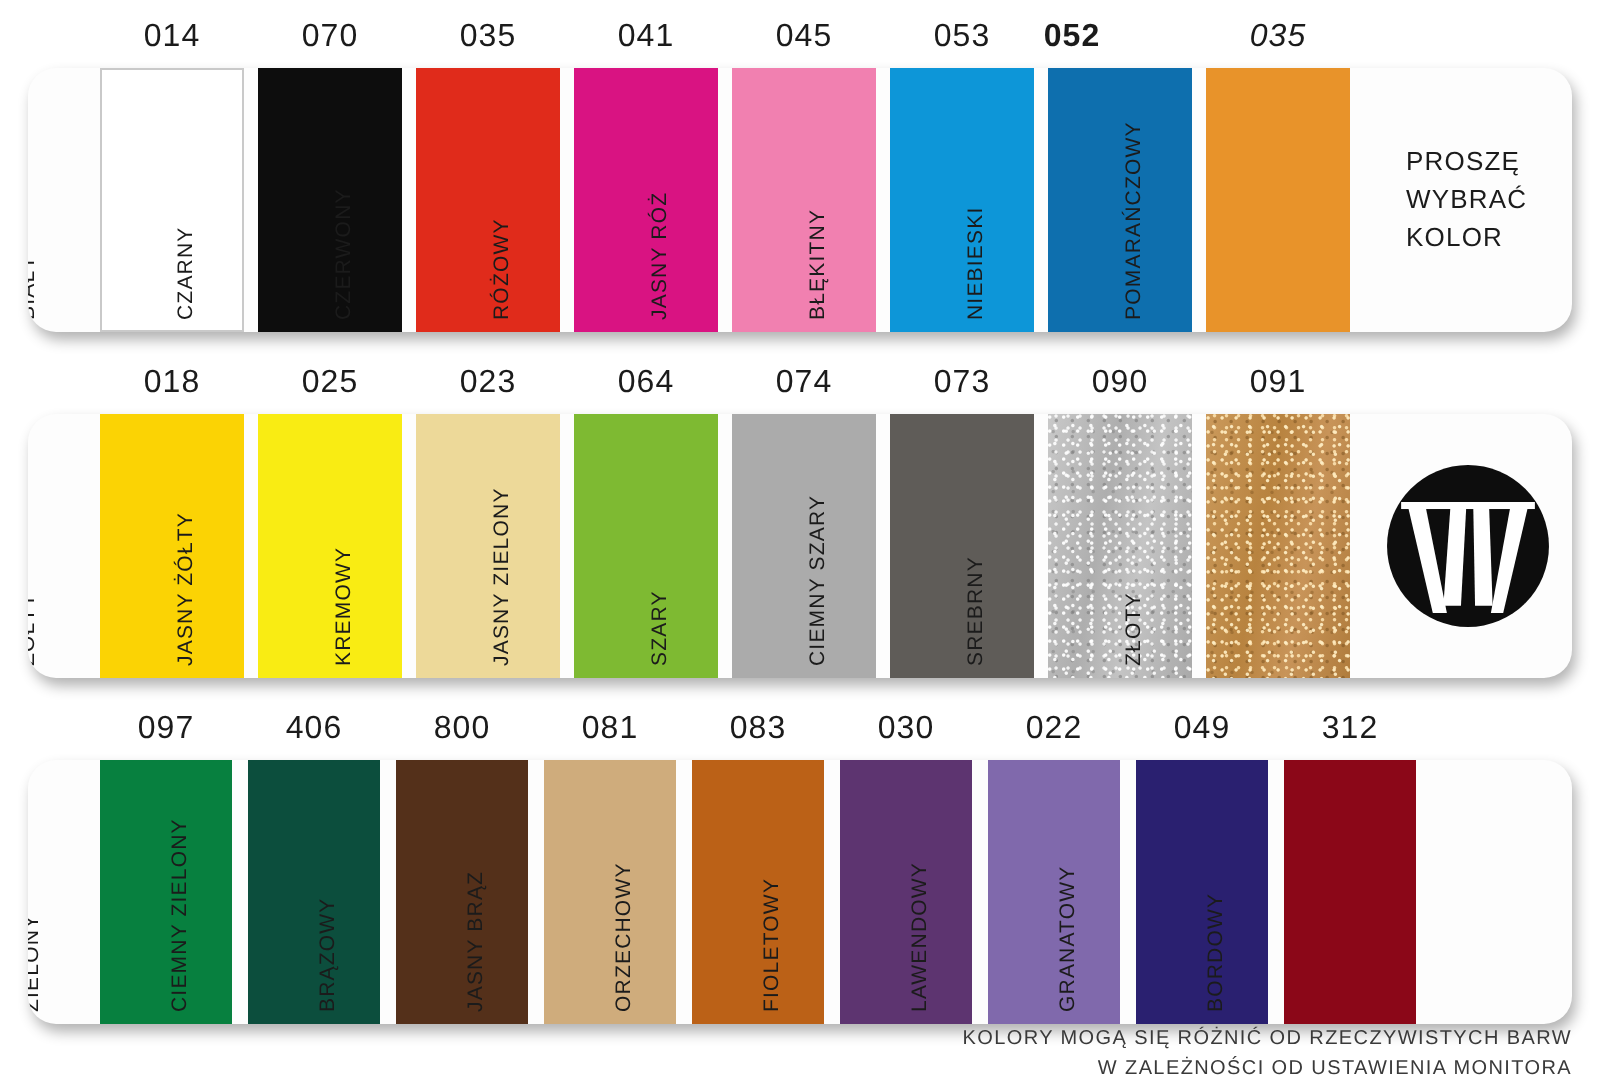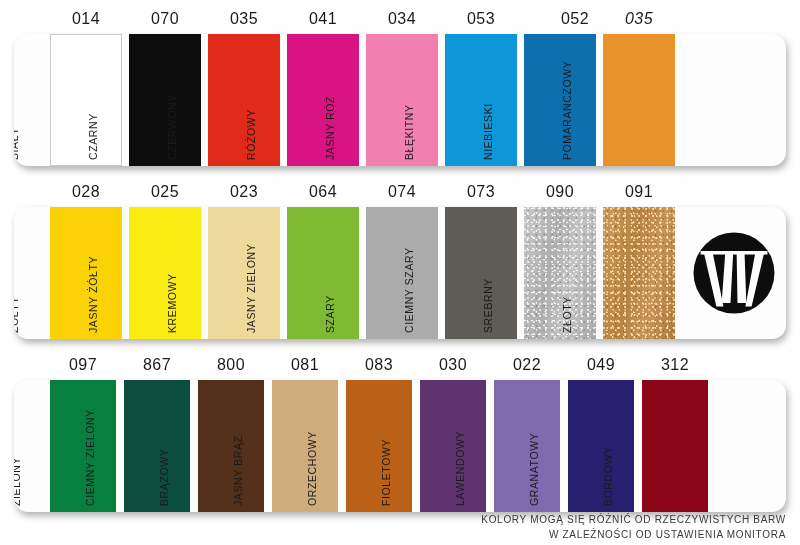--- a/index.html
+++ b/index.html
@@ -140,49 +140,52 @@
 </head>
 <body>
 
 <div id="root">
     <div class="row-block row-1" style="top: 10px;">
       <div class="codes">
         <div class="code" style="left: 37px;">014</div>
         <div class="code" style="left: 116px;">070</div>
         <div class="code" style="left: 195px;">035</div>
         <div class="code" style="left: 274px;">041</div>
-        <div class="code" style="left: 353px;">034</div>
+        <div class="code" style="left: 353px;">045</div>
         <div class="code" style="left: 432px;">053</div>
-        <div class="code" style="left: 526px;">052</div>
+        <div class="code" style="left: 487px; font-weight: bold;">052</div>
         <div class="code" style="left: 590px; font-style: italic;">035</div>
       </div>
       <div class="panel">
         <div class="panel-inner">
           <div class="swatch bordered" title="BIAŁY" style="left: 36px; width: 72px; background: rgb(255, 255, 255);"></div>
           <div class="swatch-label" style="left: 6px;">BIAŁY</div>
           <div class="swatch" title="CZARNY" style="left: 115px; width: 72px; background: rgb(13, 13, 13);"></div>
           <div class="swatch-label" style="left: 85px;">CZARNY</div>
           <div class="swatch" title="CZERWONY" style="left: 194px; width: 72px; background: rgb(224, 43, 27);"></div>
           <div class="swatch-label" style="left: 164px;">CZERWONY</div>
           <div class="swatch" title="RÓŻOWY" style="left: 273px; width: 72px; background: rgb(217, 19, 130);"></div>
           <div class="swatch-label" style="left: 243px;">RÓŻOWY</div>
           <div class="swatch" title="JASNY RÓŻ" style="left: 352px; width: 72px; background: rgb(241, 128, 176);"></div>
           <div class="swatch-label" style="left: 322px;">JASNY RÓŻ</div>
           <div class="swatch" title="BŁĘKITNY" style="left: 431px; width: 72px; background: rgb(13, 150, 216);"></div>
           <div class="swatch-label" style="left: 401px;">BŁĘKITNY</div>
           <div class="swatch" title="NIEBIESKI" style="left: 510px; width: 72px; background: rgb(14, 111, 174);"></div>
           <div class="swatch-label" style="left: 480px;">NIEBIESKI</div>
           <div class="swatch" title="POMARAŃCZOWY" style="left: 589px; width: 72px; background: rgb(232, 147, 42);"></div>
           <div class="swatch-label" style="left: 559px;">POMARAŃCZOWY</div>
+          <div class="note" style="left: 689px; top: 38px;">PROSZĘ
+WYBRAĆ
+KOLOR</div>
         </div>
       </div>
     </div>
     <div class="row-block row-2" style="top: 183px;">
       <div class="codes">
-        <div class="code" style="left: 37px;">028</div>
+        <div class="code" style="left: 37px;">018</div>
         <div class="code" style="left: 116px;">025</div>
         <div class="code" style="left: 195px;">023</div>
         <div class="code" style="left: 274px;">064</div>
         <div class="code" style="left: 353px;">074</div>
         <div class="code" style="left: 432px;">073</div>
         <div class="code" style="left: 511px;">090</div>
         <div class="code" style="left: 590px;">091</div>
       </div>
       <div class="panel">
         <div class="panel-inner">
@@ -211,21 +214,21 @@
                 <path d="M74,28 L84,28 L70,88 L63,88 Z" fill="#ffffff"></path>
                 <rect x="12" y="25" width="76" height="4" fill="#ffffff"></rect>
               </g>
             </svg></div>
         </div>
       </div>
     </div>
     <div class="row-block row-3" style="top: 356px;">
       <div class="codes">
         <div class="code" style="left: 34px;">097</div>
-        <div class="code" style="left: 108px;">867</div>
+        <div class="code" style="left: 108px;">406</div>
         <div class="code" style="left: 182px;">800</div>
         <div class="code" style="left: 256px;">081</div>
         <div class="code" style="left: 330px;">083</div>
         <div class="code" style="left: 404px;">030</div>
         <div class="code" style="left: 478px;">022</div>
         <div class="code" style="left: 552px;">049</div>
         <div class="code" style="left: 626px;">312</div>
       </div>
       <div class="panel">
         <div class="panel-inner">

